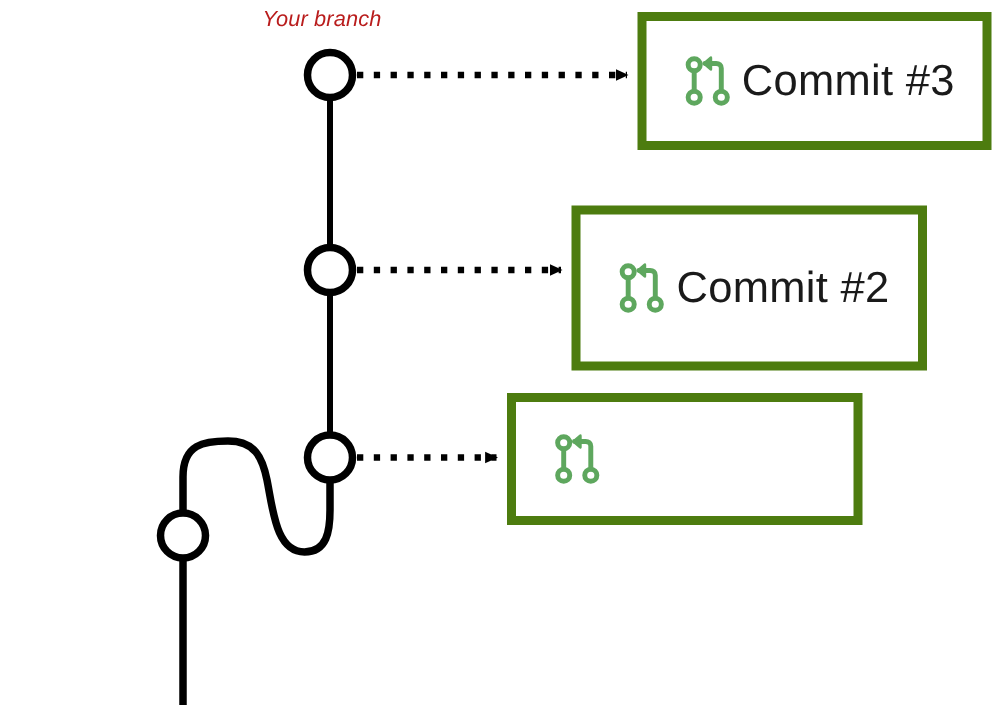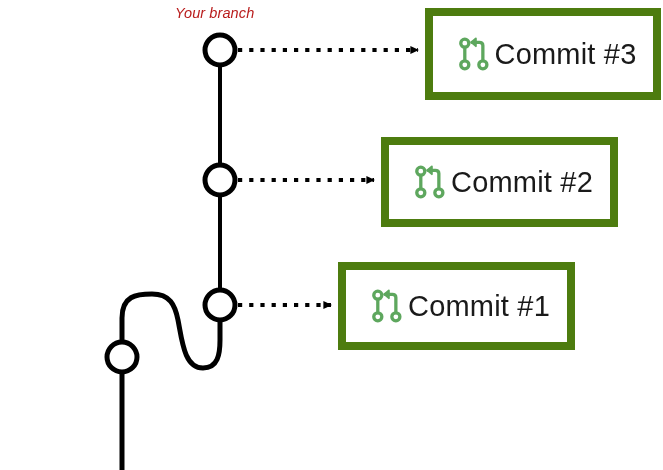--- a/index.html
+++ b/index.html
@@ -39,35 +39,35 @@
     top: 5px;
   }
   #label-base-branch {
     left: 8px;
     top: 347px;
   }
   .commit-box {
     position: absolute;
     box-sizing: border-box;
     background: #ffffff;
-    border: 8px solid #4d7c0f;
+    border: 6px solid #4d7c0f;
     display: flex;
     align-items: center;
   }
   #commit-box-3 {
     left: 425px;
     top: 8px;
     width: 236px;
     height: 92px;
   }
   #commit-box-2 {
     left: 381px;
     top: 137px;
     width: 237px;
-    height: 90px;
+    height: 110px;
   }
   #commit-box-1 {
     left: 338px;
     top: 262px;
     width: 237px;
     height: 88px;
   }
   .commit-icon {
     flex: 0 0 auto;
     margin-left: 25px;
@@ -150,16 +150,15 @@
 
   <div class="commit-box" id="commit-box-1">
     <svg class="commit-icon" viewBox="0 0 16 16">
       <circle cx="3.2" cy="2.9" r="1.9" fill="none" stroke="#5ea75e" stroke-width="1.55"></circle>
       <circle cx="3.2" cy="13.1" r="1.9" fill="none" stroke="#5ea75e" stroke-width="1.55"></circle>
       <line x1="3.2" y1="4.9" x2="3.2" y2="11.1" stroke="#5ea75e" stroke-width="1.55" stroke-linecap="round"></line>
       <circle cx="11.7" cy="13.1" r="1.9" fill="none" stroke="#5ea75e" stroke-width="1.55"></circle>
       <path d="M11.7,11.1 L11.7,4.0 C11.7,3.0 11.0,2.5 10.1,2.5 L6.6,2.5" fill="none" stroke="#5ea75e" stroke-width="1.55" stroke-linecap="round" stroke-linejoin="round"></path>
       <path d="M8.4,0.7 L6.3,2.5 L8.4,4.3 Z" fill="#5ea75e" stroke="#5ea75e" stroke-width="0.9" stroke-linejoin="round"></path>
     </svg>
-    <span class="commit-label">Commit #1</span>
   </div>
 
 </div>
 
 </body></html>

